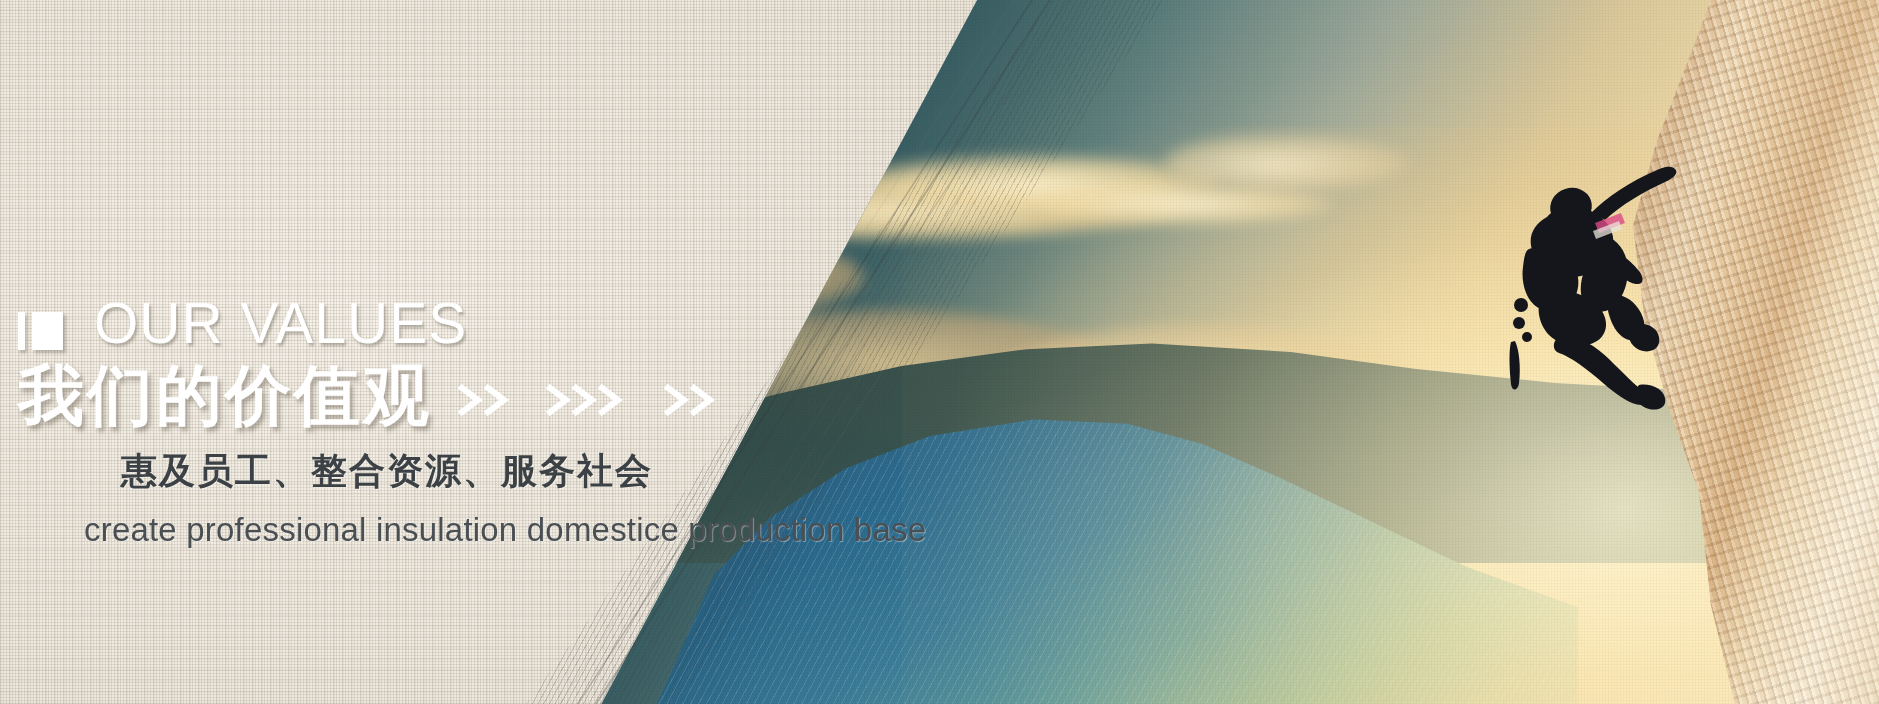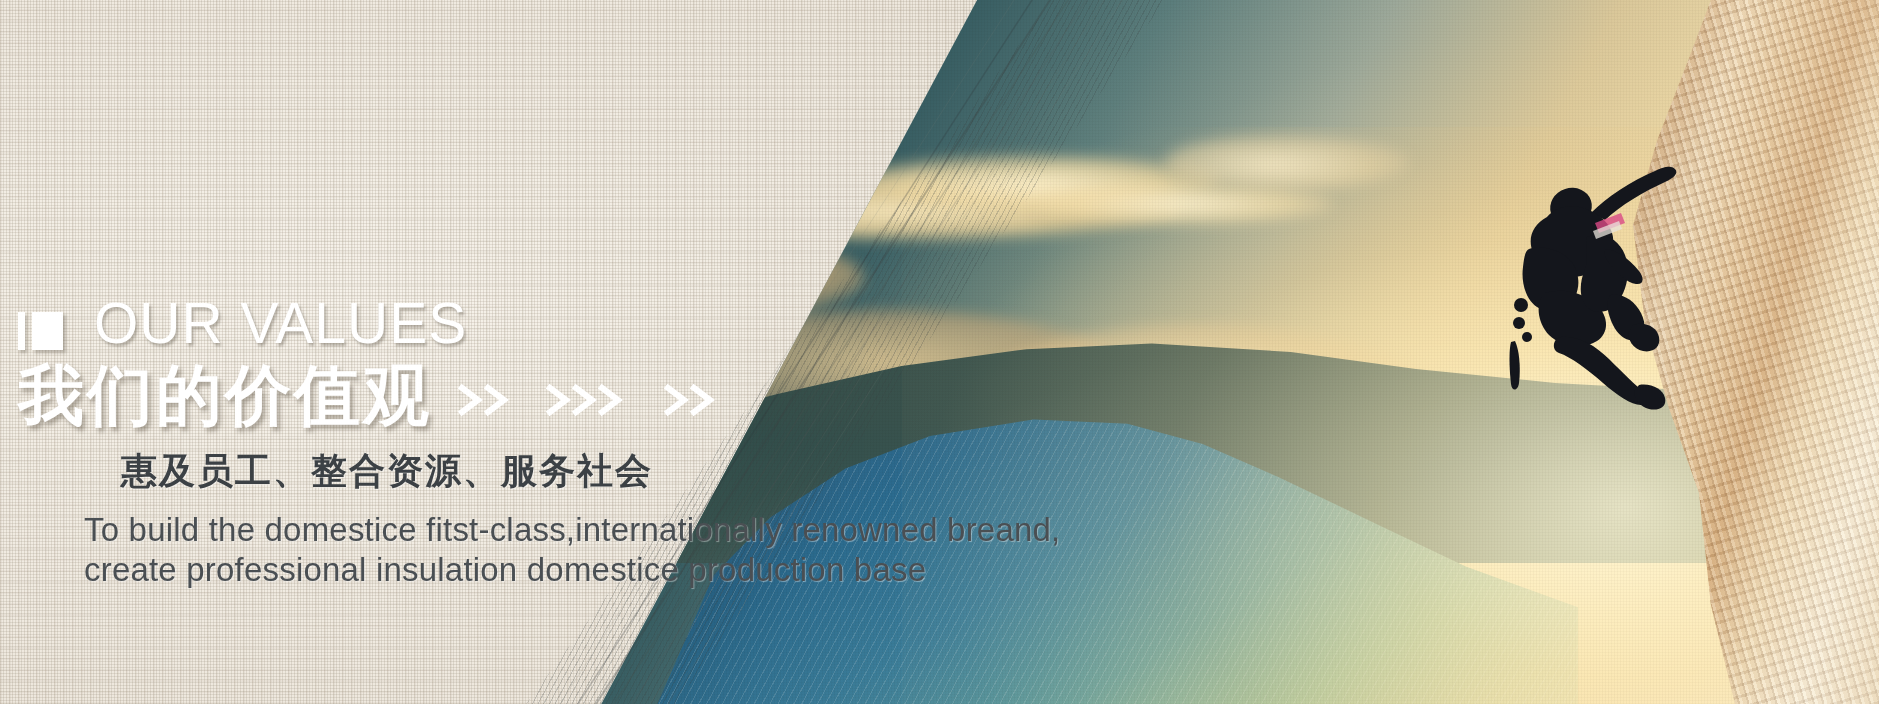--- a/index.html
+++ b/index.html
@@ -506,19 +506,18 @@
               <polyline points="32,6 48,18 32,30"></polyline>
             </g>
           </svg>
         </span>
       </span>
     </div>
 
     <div class="subtitle-cn">惠及员工、整合资源、服务社会</div>
 
     <div class="tagline">
-      <div class="tagline-line">To build the domestice fitst-class,internationally renowned breand,</div>
       <div class="tagline-line">create professional insulation domestice production base</div>
     </div>
 
   </div>
 
 </div>
 
 </body></html>

